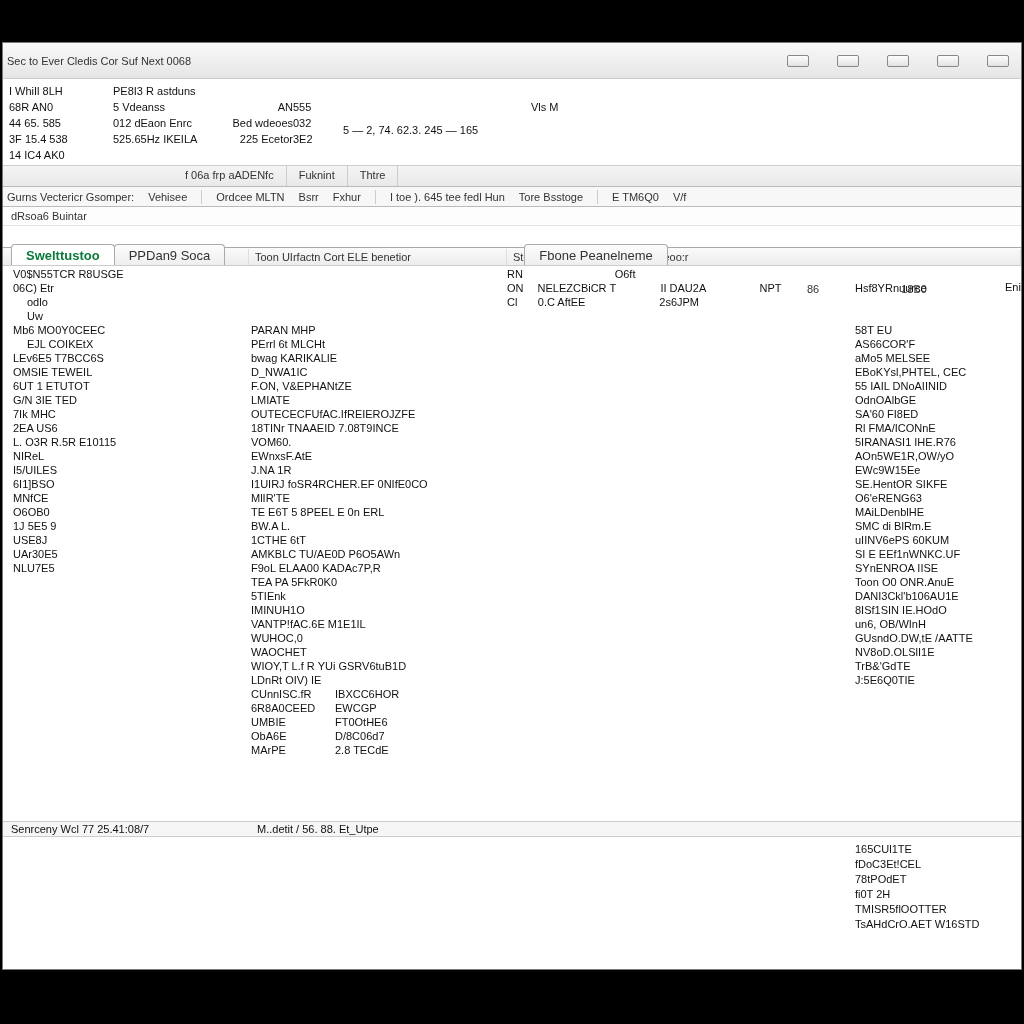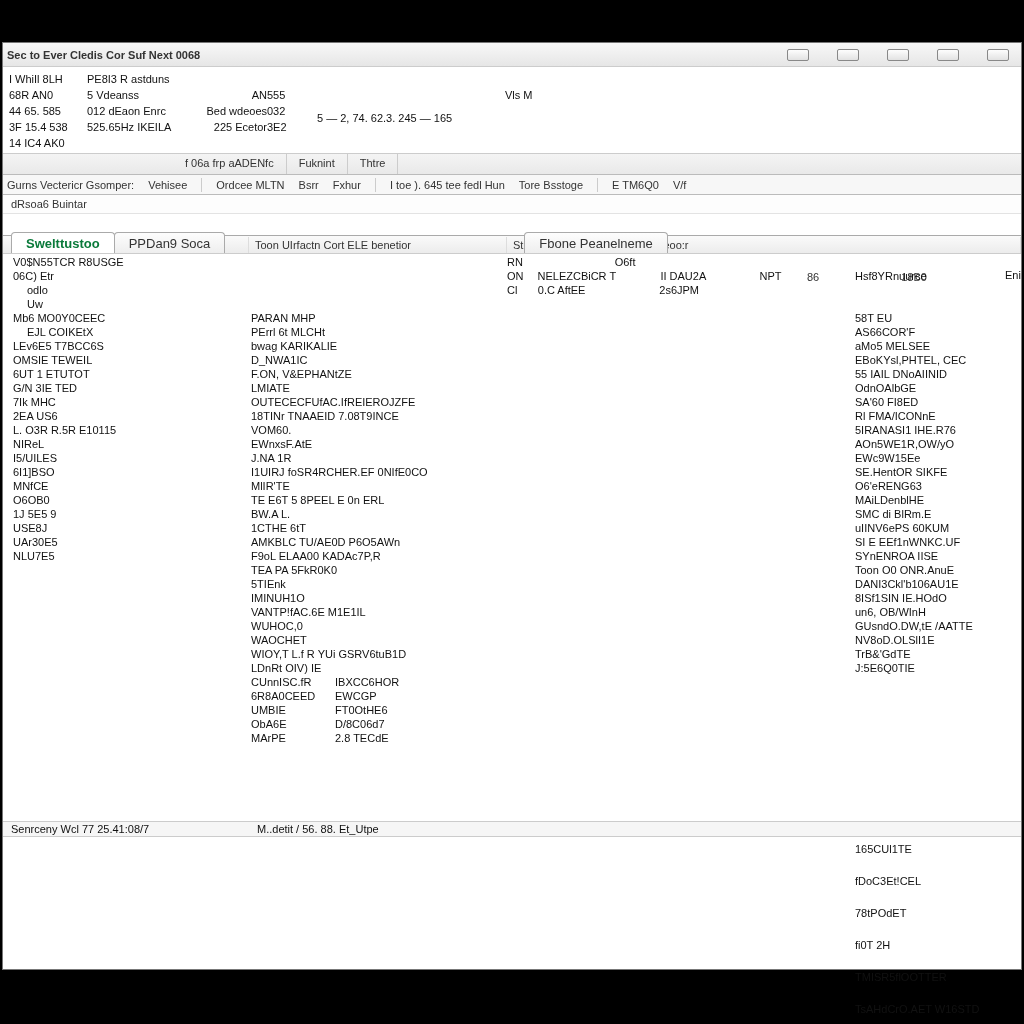--- a/index.html
+++ b/index.html
@@ -14,28 +14,27 @@
     position: absolute;
     top: 42px;
     left: 2px;
     width: 1020px;
     height: 928px;
     background: #fff;
     border: 1px solid #777;
     box-shadow: 0 0 0 1px rgba(0,0,0,.15);
   }
   .titlebar {
-    height: 24px;
+    height: 36px;
     background: linear-gradient(#f8f8f8,#e6e6e6);
     border-bottom: 1px solid #ccc;
     display: flex;
     align-items: center;
     justify-content: space-between;
     padding: 8px 4px;
-    font-weight: bold;
   }
   .titlebar .title { color: #333; }
   .sysbtns { display: flex; gap: 28px; padding-right: 8px; }
   .sysbtn {
     width: 22px; height: 12px;
     border: 1px solid #888;
     background: linear-gradient(#fdfdfd,#e2e2e2);
     border-radius: 2px;
   }
   .subtitle {
@@ -52,21 +51,21 @@
     display: flex;
     gap: 0;
     height: 16px;
     align-items: center;
   }
   .stats-row > span {
     white-space: nowrap;
     overflow: hidden;
   }
   .c-a { width: 78px; }
-  .c-b { width: 104px; }
+  .c-b { width: 104px; margin-left: 26px; }
   .c-c { width: 76px; text-align: right; }
   .c-d { width: 50px; }
   .c-e { width: 140px; margin-top: 46px; }
   .c-f { width: 48px; }
   .c-g { width: 48px; }
 
   .toolbar {
     display: flex;
     align-items: stretch;
     border-top: 1px solid #ccc;
@@ -191,21 +190,21 @@
     align-items: center;
     padding: 0 8px;
   }
   .statusbar .s1 { width: 246px; }
   .bottom-list {
     position: absolute;
     top: 800px;
     left: 852px;
     display: flex;
     flex-direction: column;
-    gap: 19px;
+    gap: 2px;
   }
   .bottom-list .line { height: 13px; white-space: nowrap; }
 
   .tophead {
     position:absolute;
     left: 804px; top: 17px;
     display:flex; gap:82px;
     color:#333;
   }
 </style>

